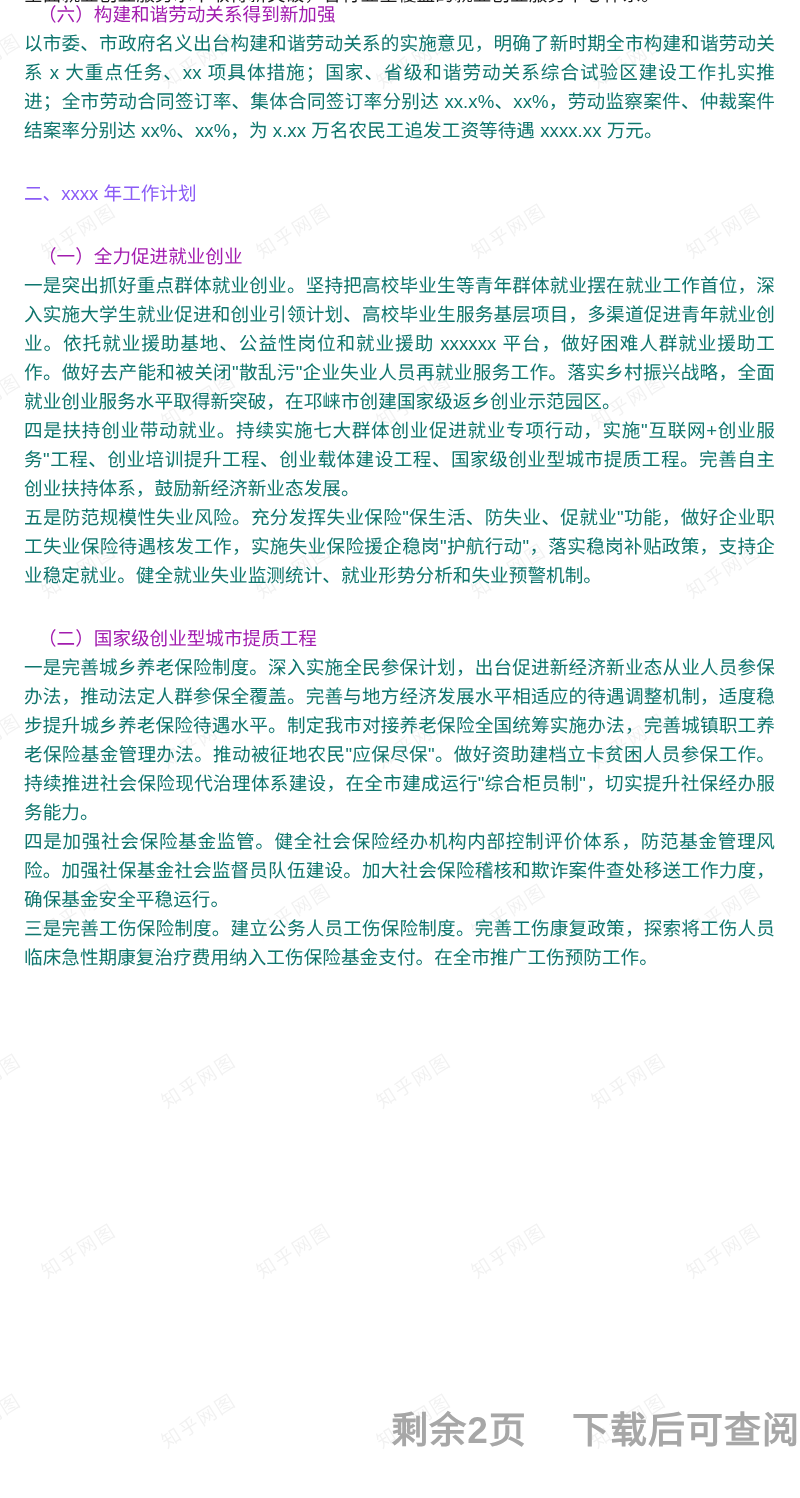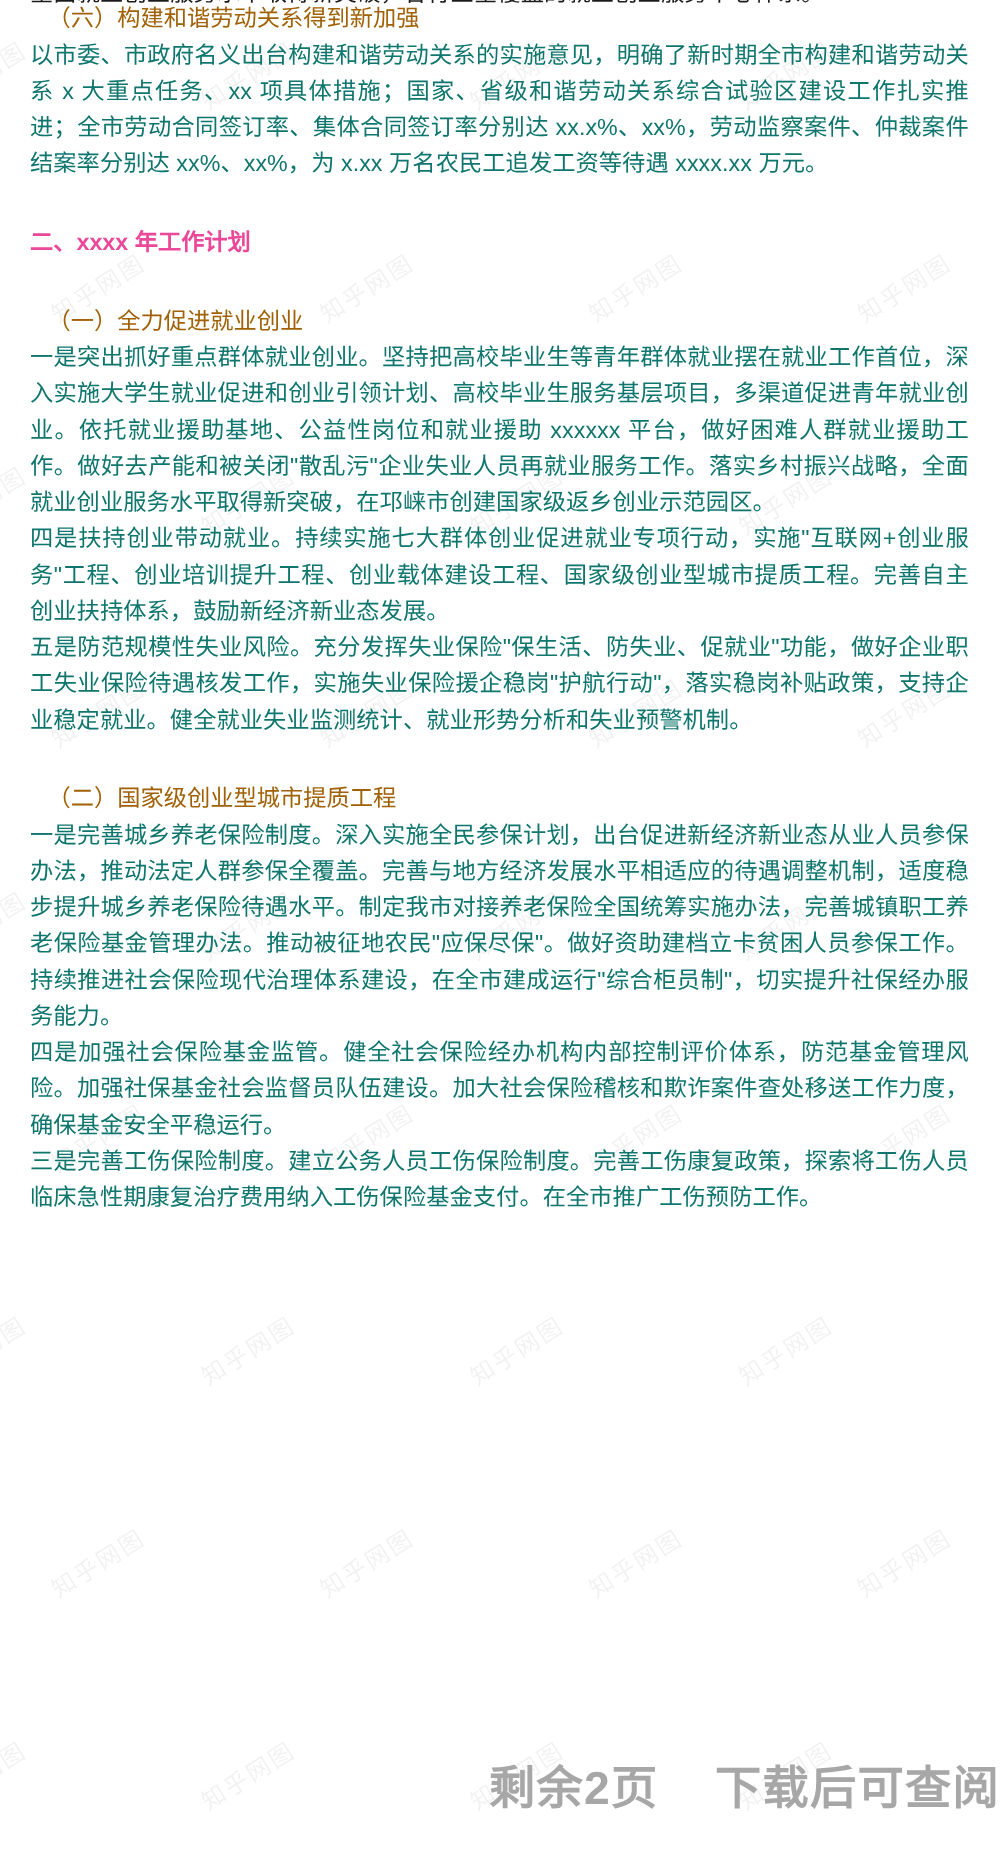--- a/index.html
+++ b/index.html
@@ -72,29 +72,28 @@
     letter-spacing: 0.05px;
     text-align: justify;
     text-justify: inter-ideograph;
     color: #0f766e;
     word-break: break-all;
   }
   p.sub-head {
     margin: 0;
     font-size: 18.6px;
     line-height: 29px;
-    color: #a16207;
+    color: #a21caf;
     text-indent: 14px;
   }
   p.main-head {
     margin: 0;
     font-size: 18.6px;
     line-height: 29px;
-    color: #ec4899;
-    font-weight: bold;
+    color: #8b5cf6;
   }
   .gap-lg { height: 34px; }
 
   .footer-note {
     position: absolute;
     left: 0;
     right: 0;
     top: 1400px;
     z-index: 2;
     text-align: right;

